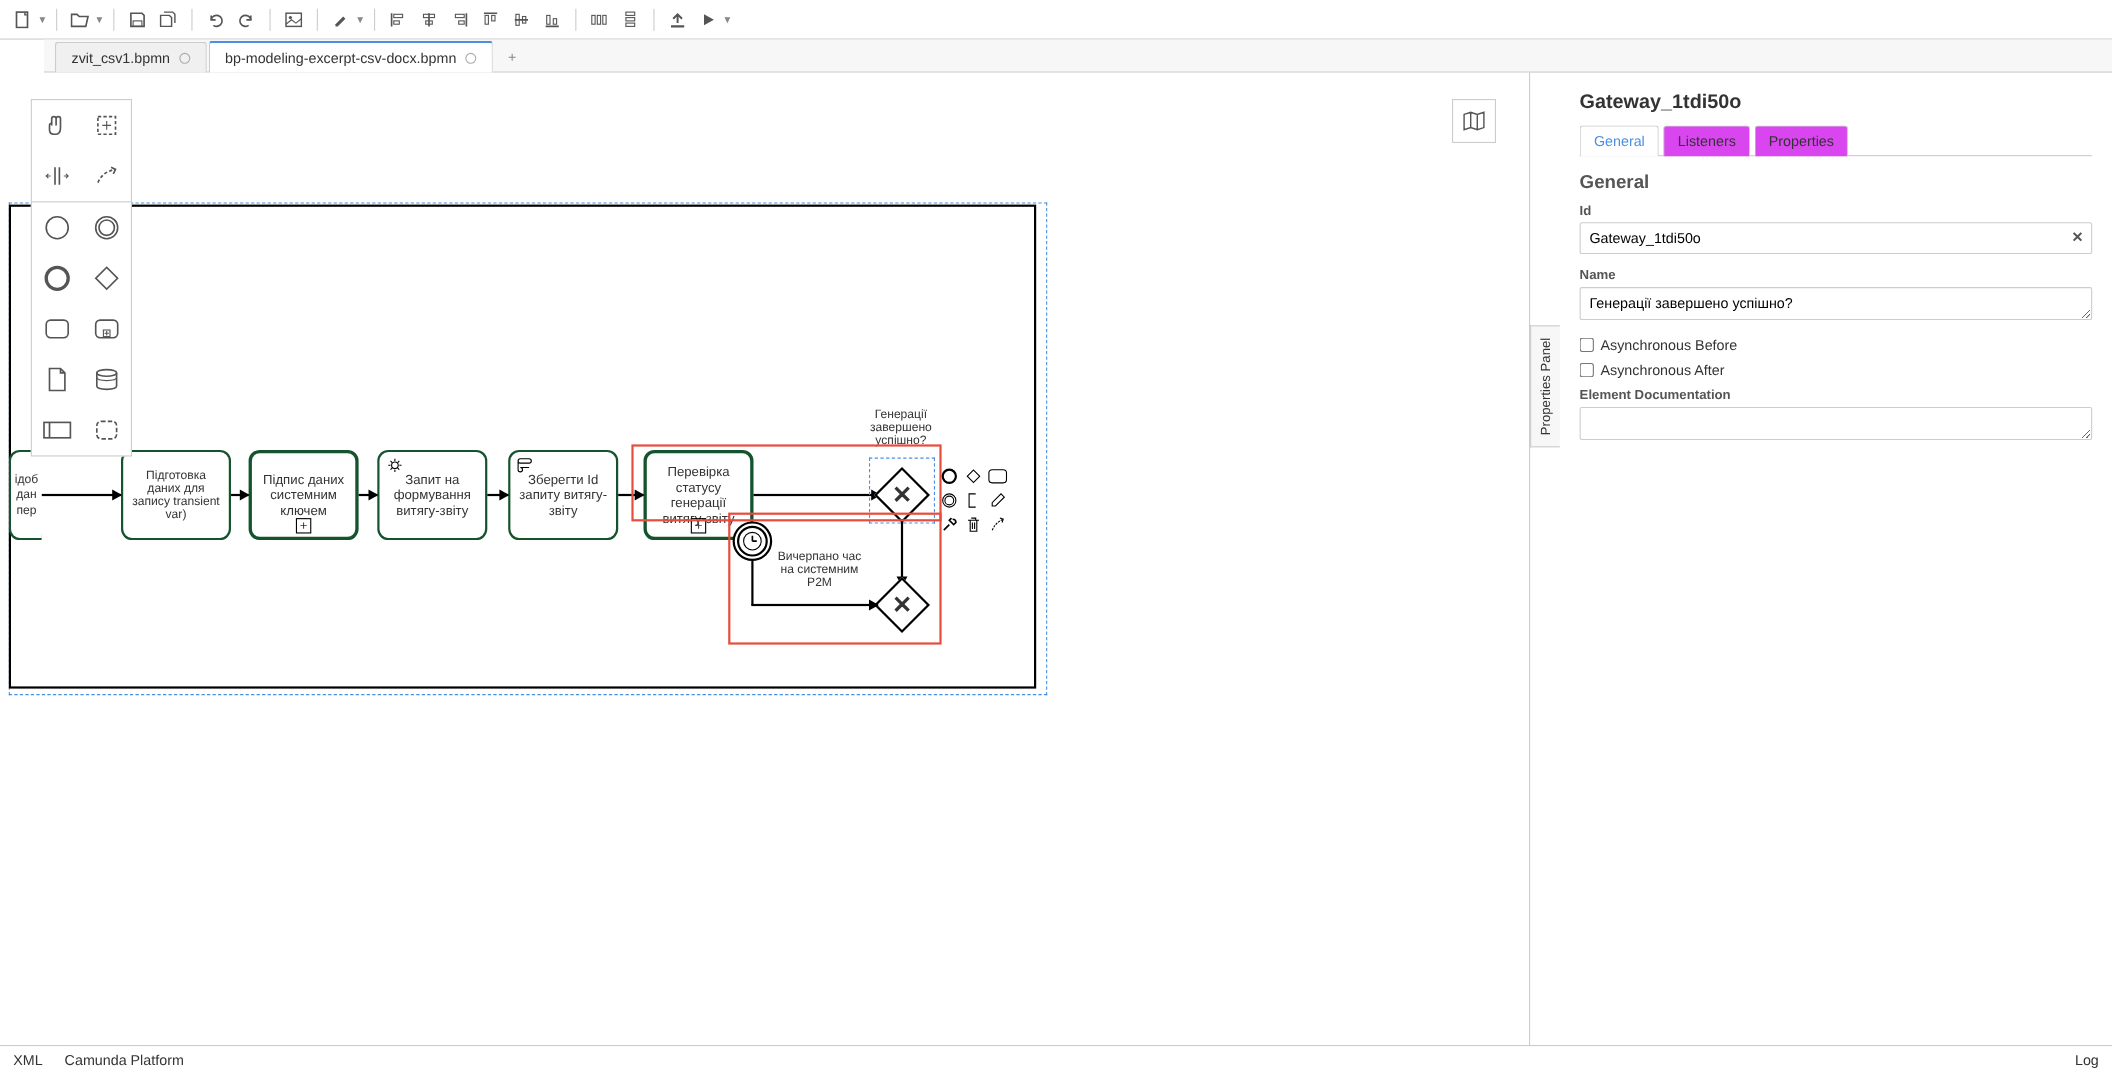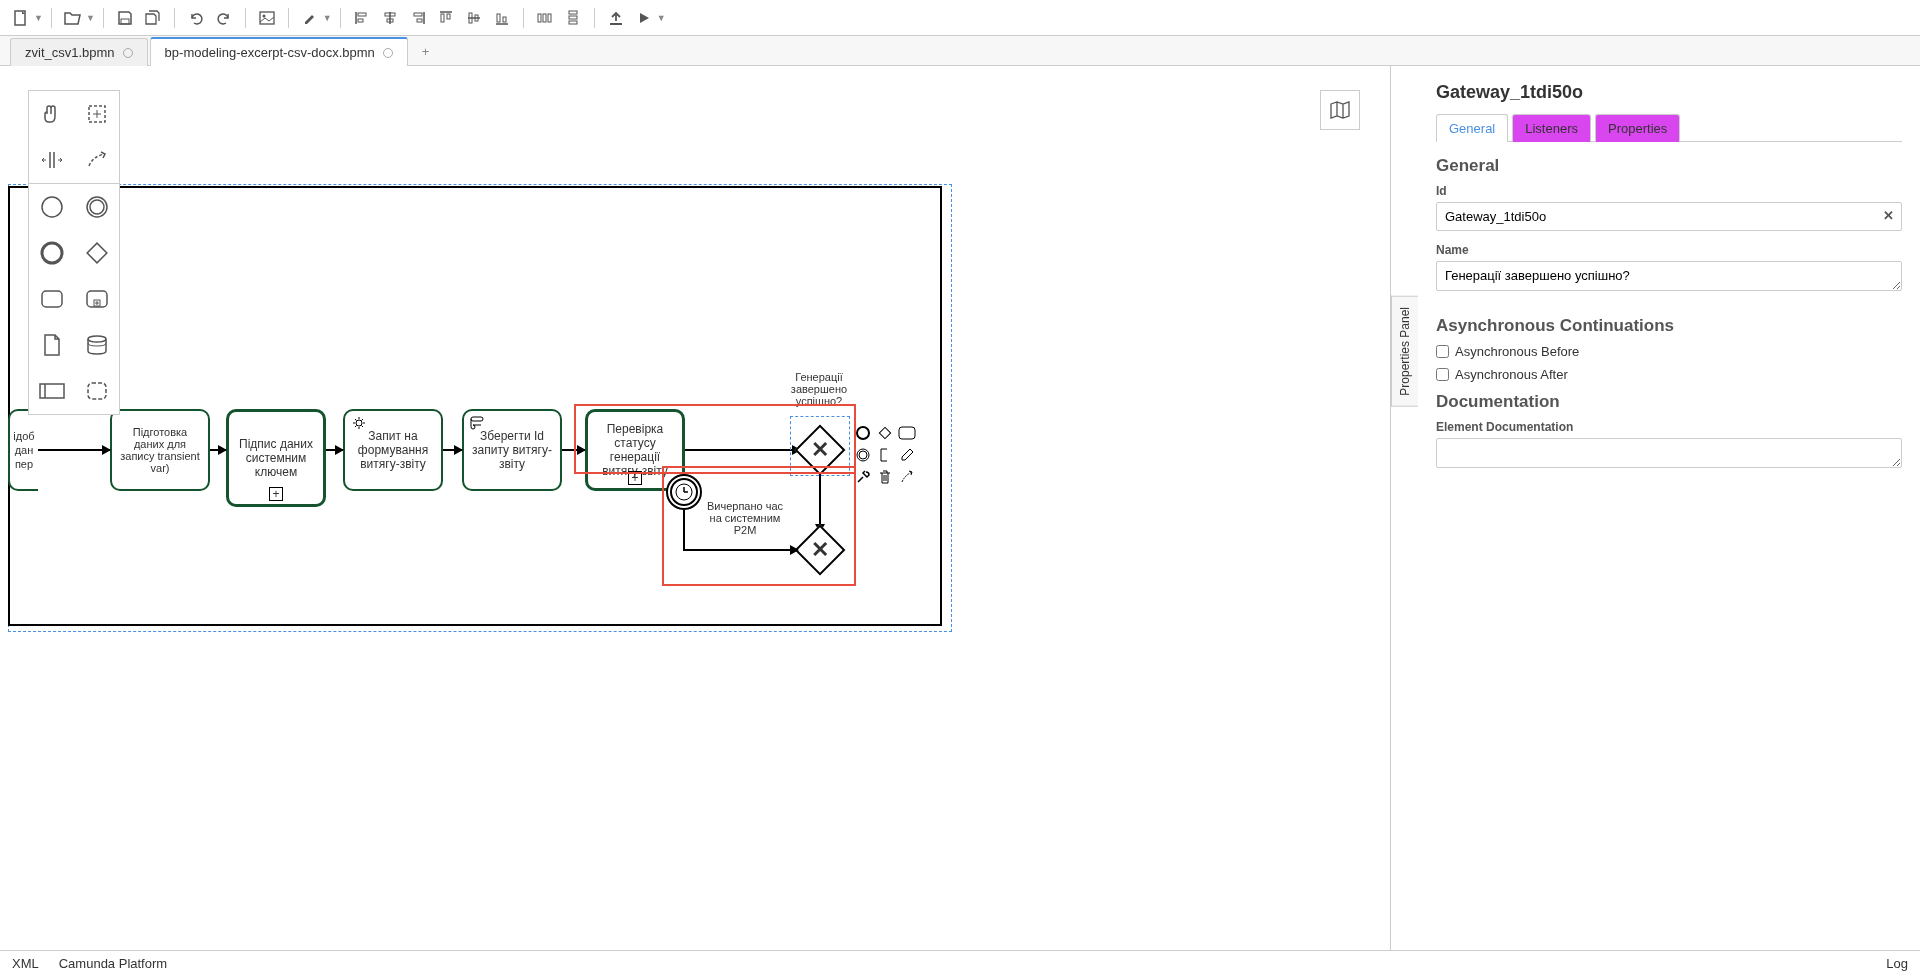--- a/index.html
+++ b/index.html
@@ -1,21 +1,21 @@
 <!DOCTYPE html>
 <html><head>
 <meta charset="utf-8">
 <style>
 * { box-sizing: border-box; margin: 0; padding: 0; }
 body { font-family: Arial, sans-serif; font-size: 13px; color: #333; background: #fff; width: 1920px; height: 976px; overflow: hidden; display: flex; flex-direction: column; }
 .toolbar { height: 36px; border-bottom: 1px solid #ccc; display: flex; align-items: center; padding: 0 8px; gap: 2px; }
 .toolbar .tb-btn { width: 26px; height: 26px; display: flex; align-items: center; justify-content: center; cursor: pointer; color: #555; }
 .toolbar .tb-sep { width: 1px; height: 20px; background: #ccc; margin: 0 6px; }
 .toolbar .tb-dd { font-size: 9px; color: #888; margin-left: -2px; }
-.tabs-bar { height: 30px; background: #f7f7f7; border-bottom: 1px solid #ccc; display: flex; align-items: flex-end; padding-left: 10px; }
+.tabs-bar { height: 30px; background: #f7f7f7; border-bottom: 1px solid #ccc; display: flex; align-items: flex-end; padding-left: 10px; margin-left: 40px; }
 .tab { padding: 6px 14px; border: 1px solid #ccc; border-bottom: none; background: #f0f0f0; margin-right: 2px; border-radius: 3px 3px 0 0; display: flex; align-items: center; gap: 8px; cursor: pointer; position: relative; top: 1px; }
 .tab.active { background: #fff; border-top: 2px solid #4a90e2; }
 .tab .close-dot { width: 10px; height: 10px; border: 1px solid #aaa; border-radius: 50%; }
 .tab-add { padding: 6px 12px; cursor: pointer; color: #888; }
 .main { flex: 1; display: flex; overflow: hidden; }
 .canvas-area { flex: 1; position: relative; background: #fff; }
 .palette { position: absolute; left: 28px; top: 24px; width: 92px; background: #fff; border: 1px solid #ccc; z-index: 10; }
 .palette .pal-row { display: flex; }
 .palette .pal-cell { width: 46px; height: 46px; display: flex; align-items: center; justify-content: center; cursor: pointer; }
 .minimap-btn { position: absolute; right: 30px; top: 24px; width: 40px; height: 40px; border: 1px solid #ccc; background: #fff; display: flex; align-items: center; justify-content: center; cursor: pointer; z-index: 10; }
@@ -316,21 +316,21 @@
     <div class="pool"></div>
 
     <div class="task-box" style="left:8px; top:343px; width:30px; height:82px; border-right:none; border-radius:10px 0 0 10px; font-size:11px; line-height:1.3;">
         <span style="white-space:pre-line">ідоб
 дан
 пер</span>
       </div>
     <div class="task-box" style="left:110px; top:343px; width:100px; height:82px; font-size:11px;">
         <span>Підготовка даних для запису transient var)</span>
       </div>
-    <div class="task-box bold" style="left:226px; top:343px; width:100px; height:98px;">
+    <div class="task-box bold" style="left:226px; top:343px; width:100px; height:82px;">
       <span>Підпис даних системним ключем</span>
       <div class="task-marker">+</div>
     </div>
     <div class="task-box" style="left:462px; top:343px; width:100px; height:82px;">
       <div class="task-icon">
           <svg width="14" height="16">
             <path d="M3 2 Q1 2 1 4 Q1 6 3 6 L11 6 M3 14 Q5 14 5 12 Q5 10 3 10 L11 10 M1 4 L1 12 Q1 14 3 14 M11 6 Q13 6 13 4 Q13 2 11 2 L3 2" fill="none" stroke="#000"></path>
           </svg>
         </div>
       <span>Зберегти Id запиту витягу-звіту</span>
@@ -458,30 +458,28 @@
         <div class="pt">Properties</div>
       </div>
       <div class="section-title">General</div>
       <label class="field-label">Id</label>
       <div class="input-wrap">
         <input class="field-input" value="Gateway_1tdi50o" style="">
         <span class="input-clear">✕</span>
       </div>
       <label class="field-label">Name</label>
       <textarea class="field-input" style="">Генерації завершено успішно?</textarea>
-      <div class="section-title">Asynchronous Continuations</div>
       <div class="chk-row">
           <input type="checkbox" style="">
           <span>Asynchronous Before</span>
         </div>
       <div class="chk-row">
           <input type="checkbox" style="">
           <span>Asynchronous After</span>
         </div>
-      <div class="section-title">Documentation</div>
       <label class="field-label">Element Documentation</label>
       <textarea class="field-input" style=""></textarea>
     </div>
   </div>
 </div>
 
 <div class="status-bar">
   <div class="left">
     <span>XML</span>
     <span>Camunda Platform</span>

